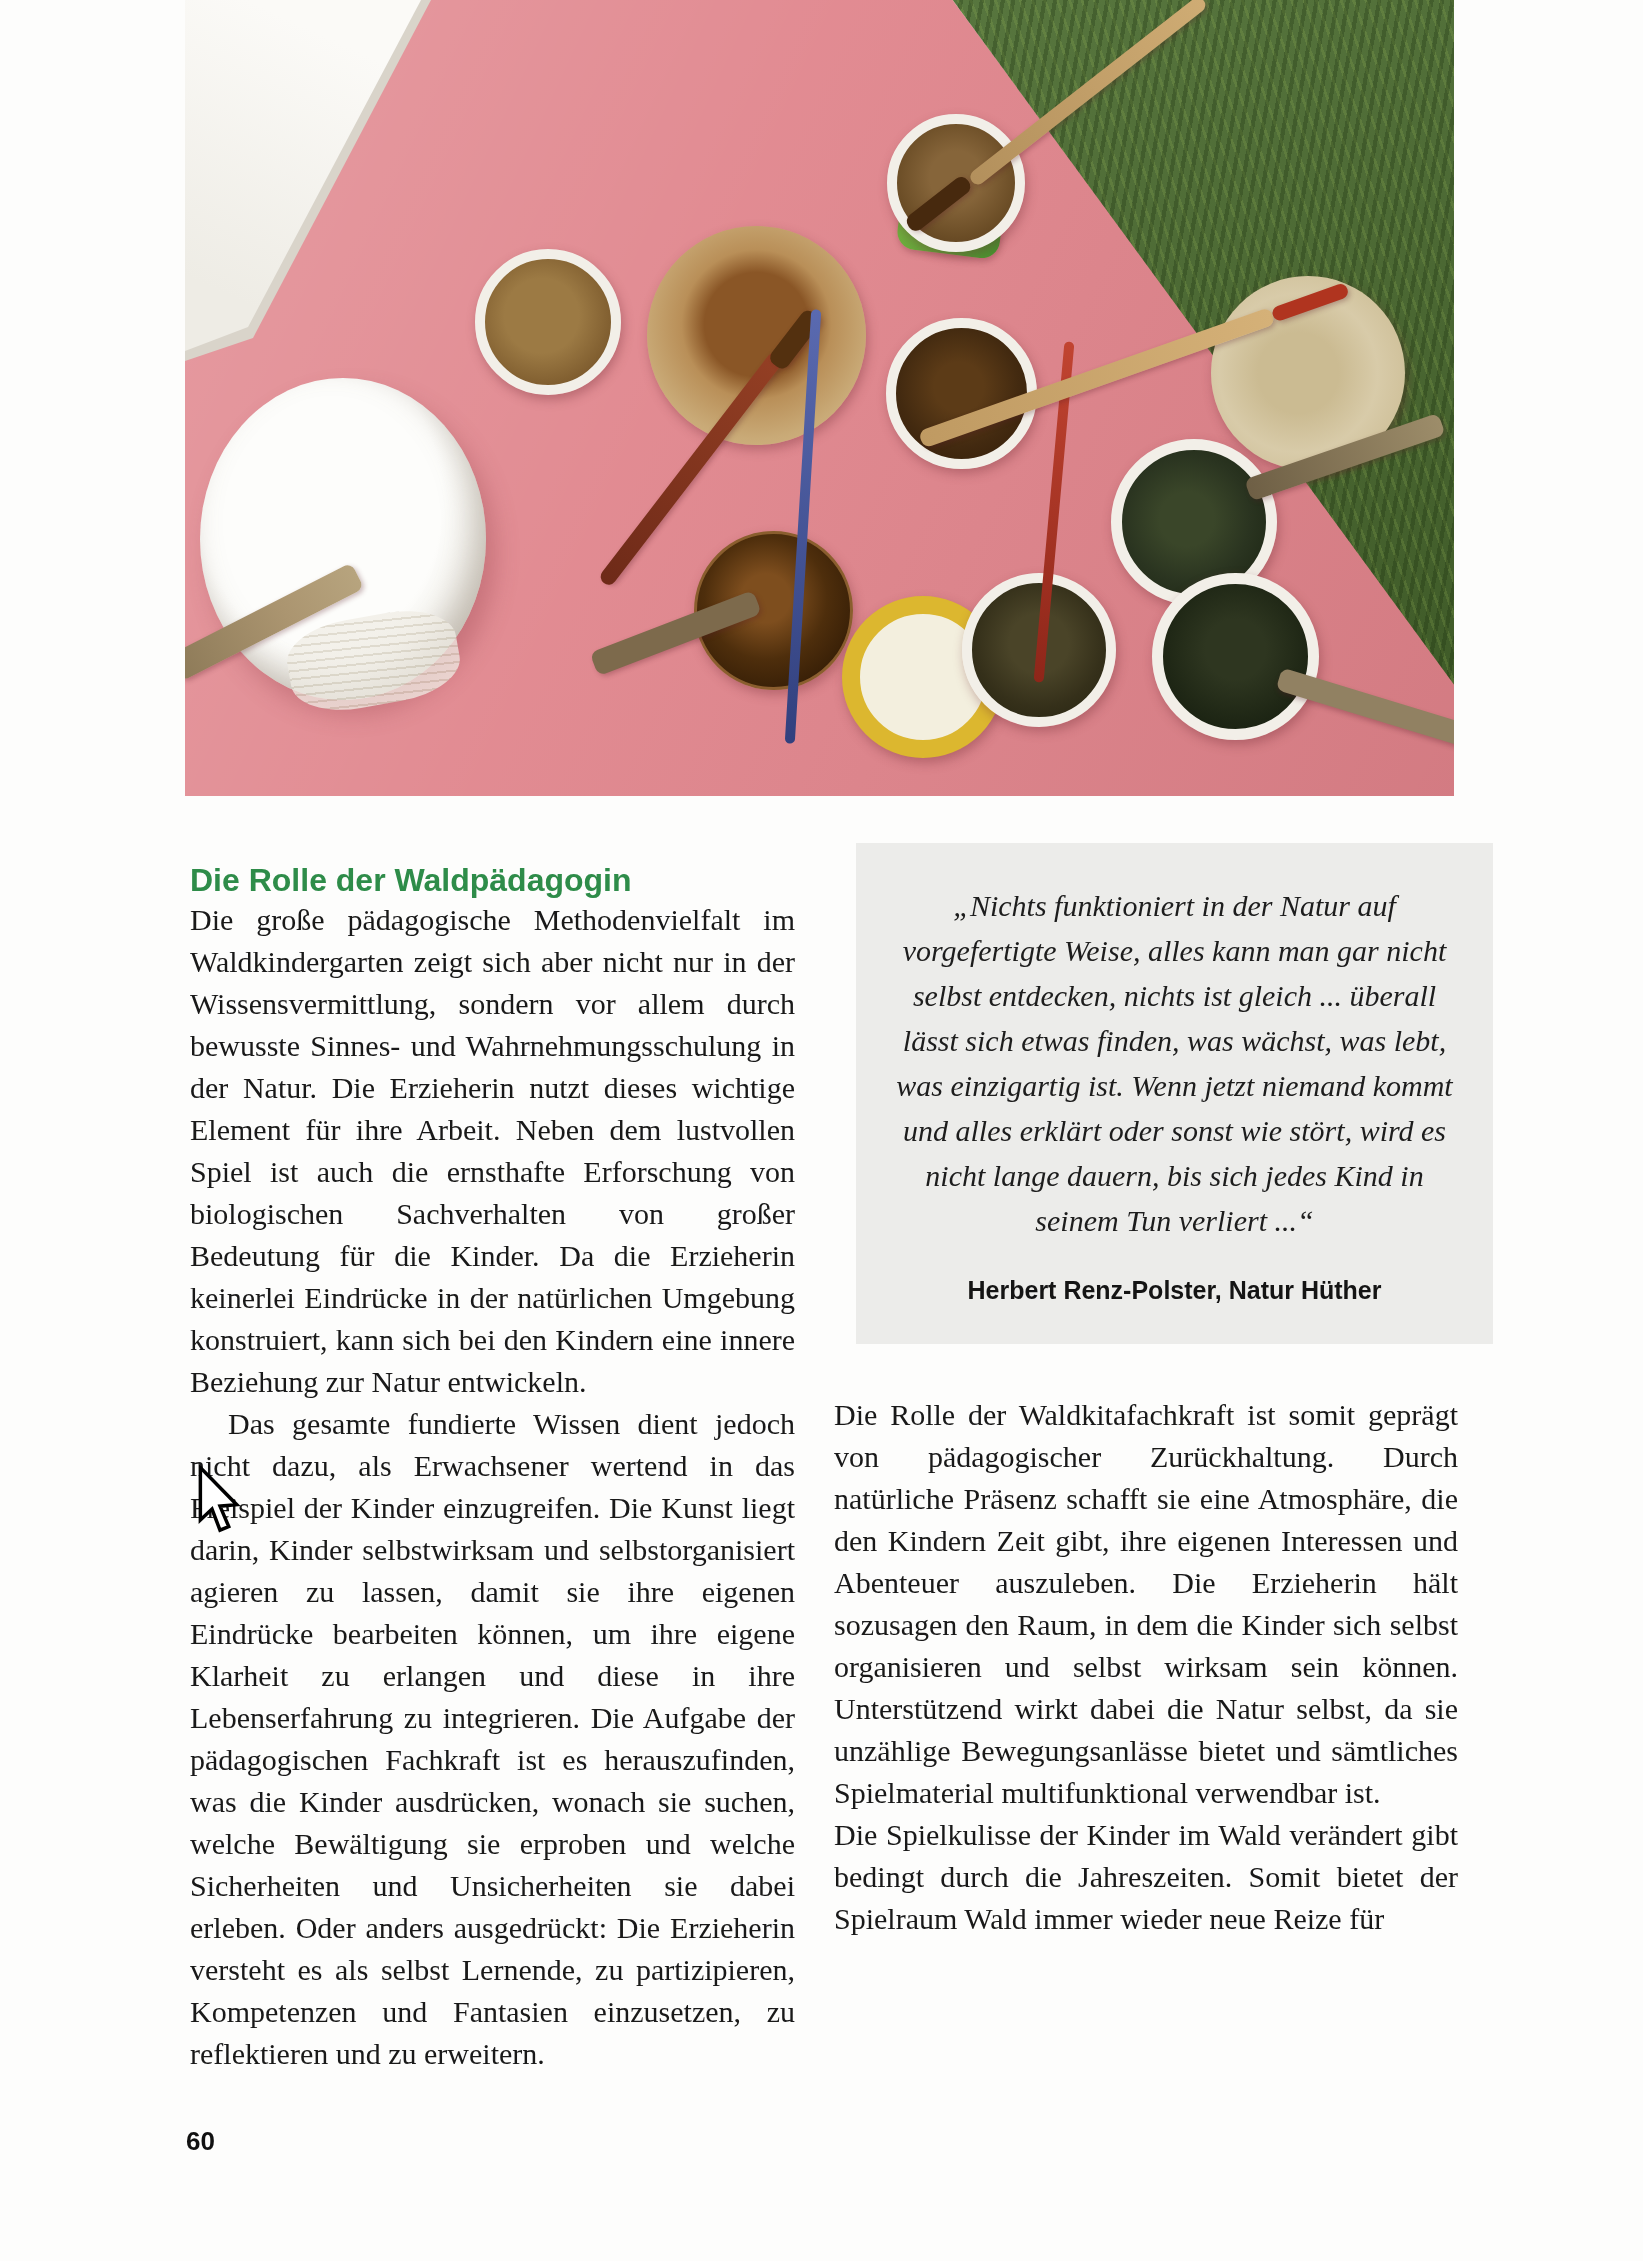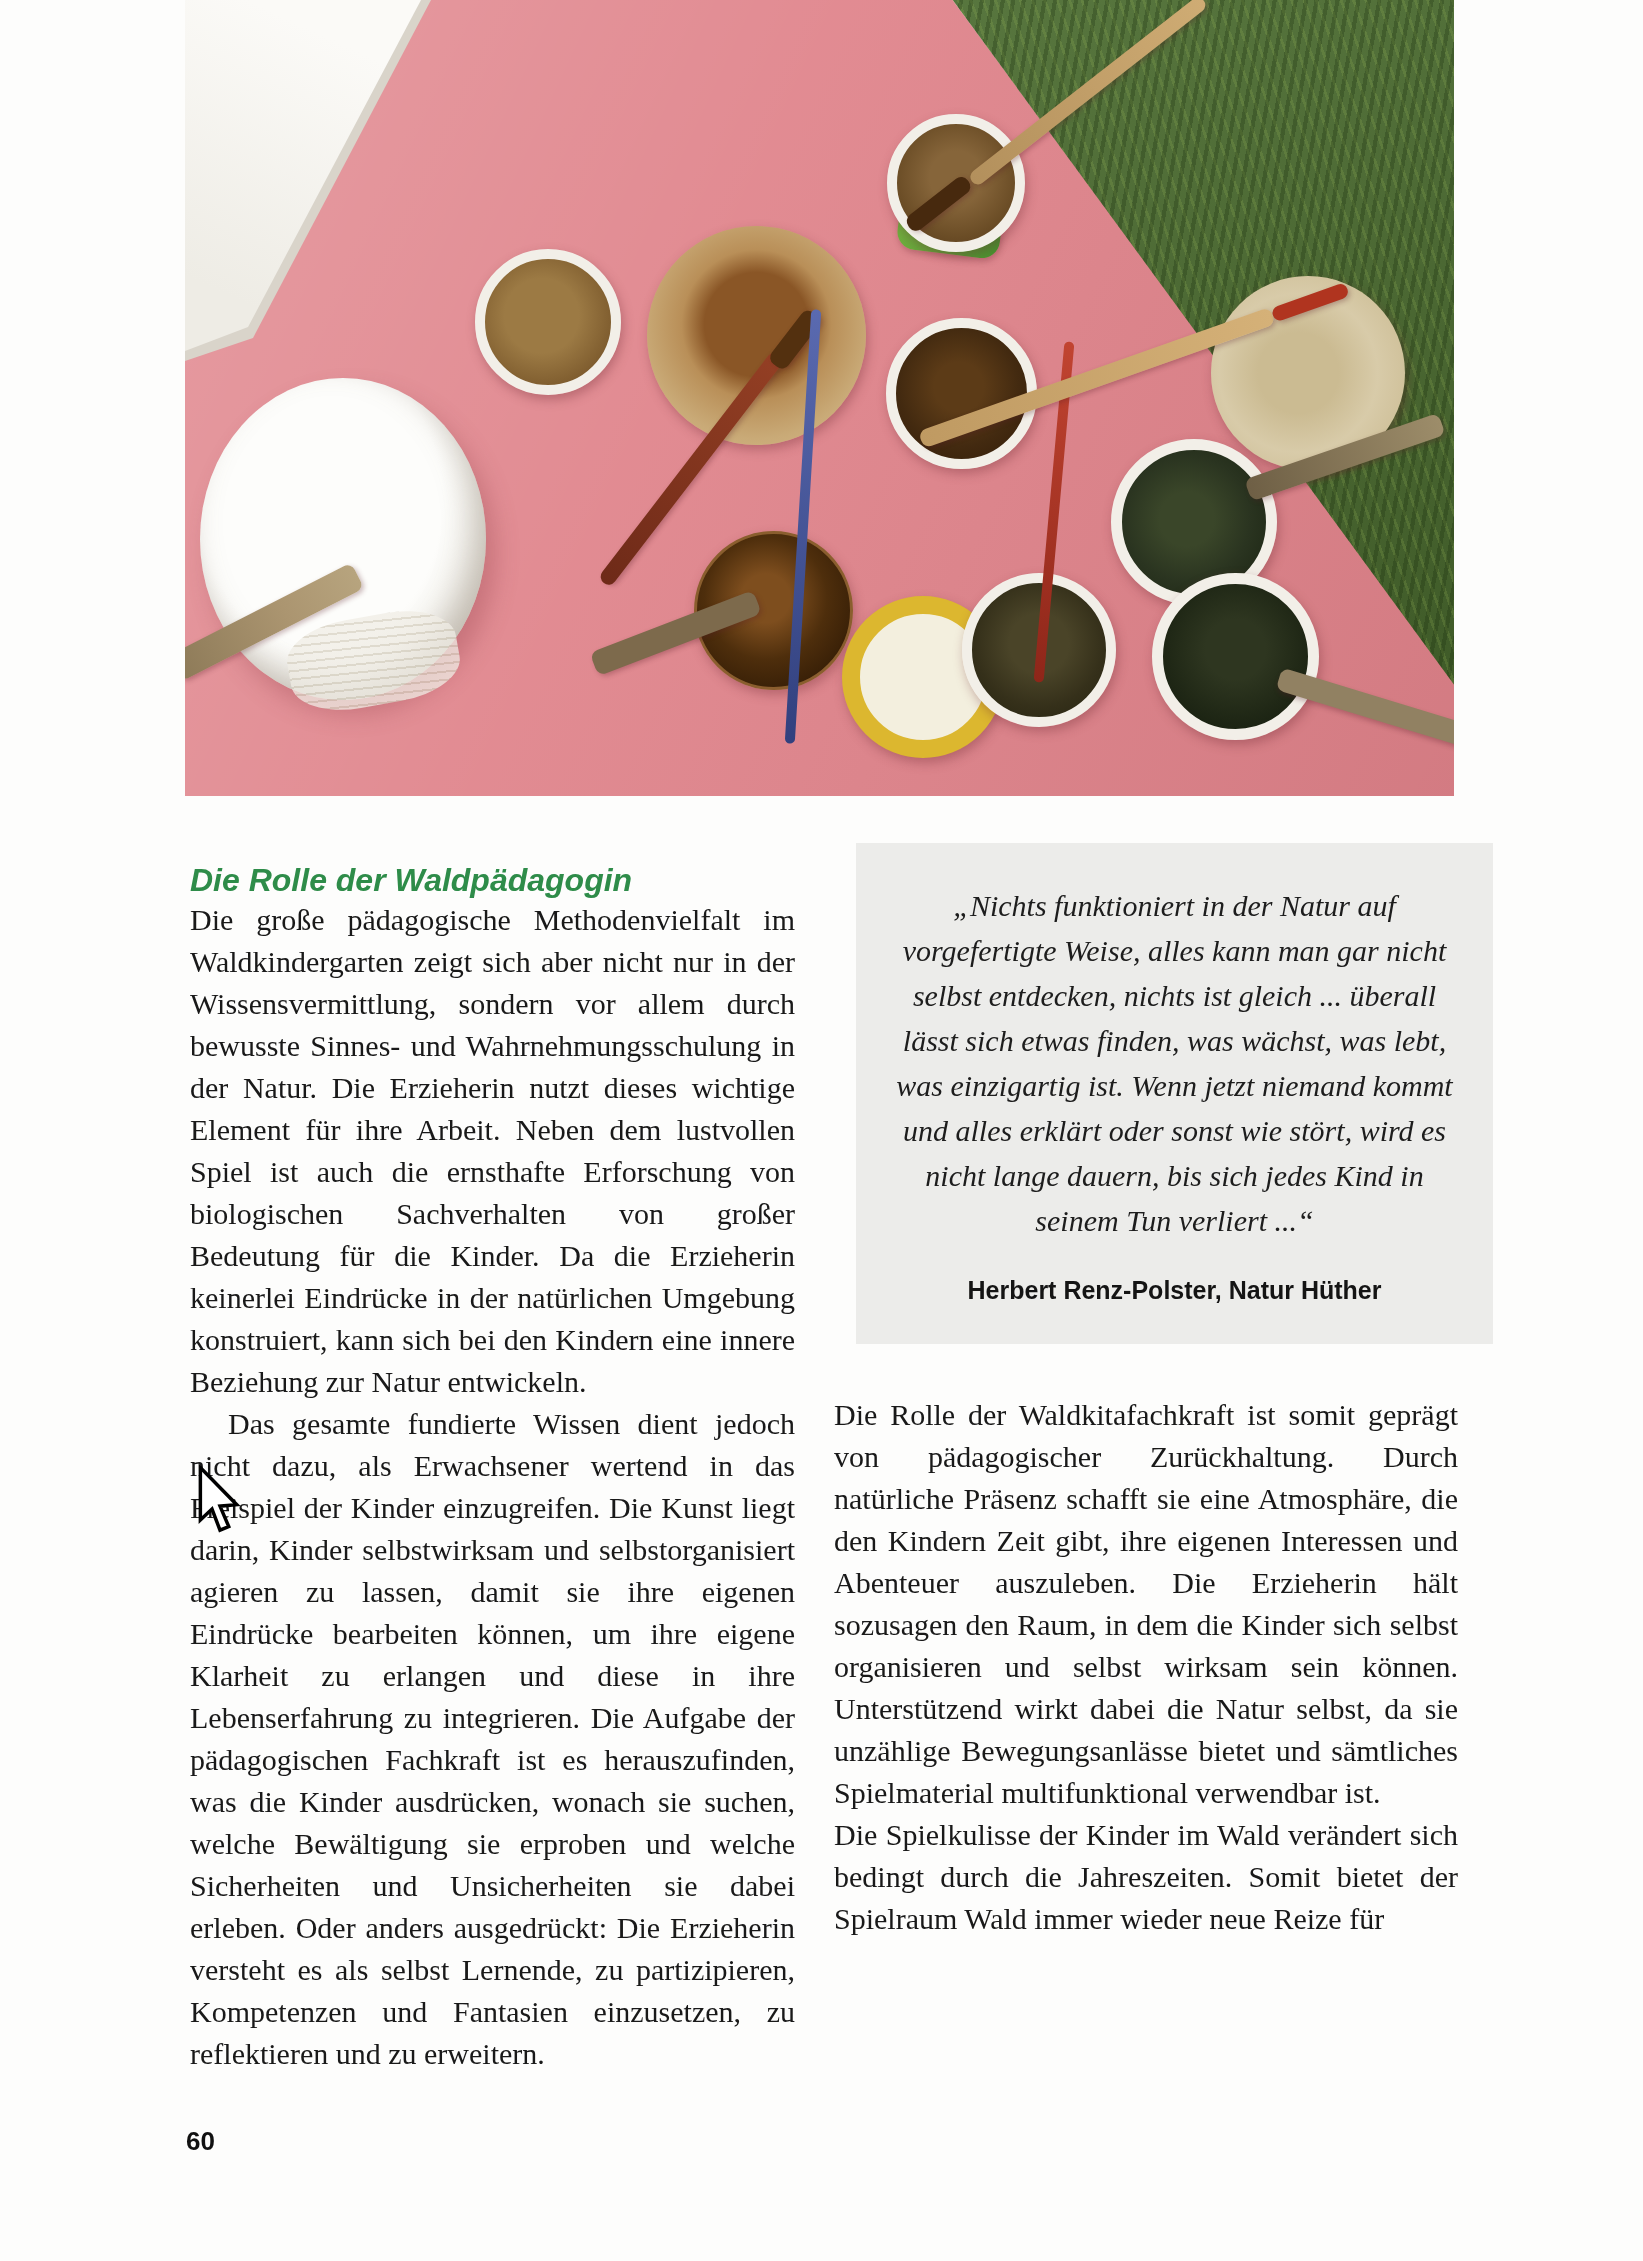--- a/index.html
+++ b/index.html
@@ -69,21 +69,21 @@
   .b-plate2{left:736px;top:431px;width:373px;height:18px;transform:rotate(-19.5deg);
         background:linear-gradient(90deg,#bf9a62,#d5b178);}
   .b-plate2-tip{left:1088px;top:308px;width:79px;height:15px;transform:rotate(-19.5deg);background:#b0341f;}
   .b-cupE{left:1063px;top:479px;width:205px;height:23px;transform:rotate(-19deg);
         background:linear-gradient(90deg,#6e5f45,#9d8d6a);}
   .b-cupF{left:1094px;top:667px;width:199px;height:23px;transform:rotate(17deg);background:#918162;}
 
   
   .heading{position:absolute;font-family:"Liberation Sans", sans-serif;font-weight:bold;
            font-size:32px;color:var(--heading-green);}
-  #h-left{left:190px;top:835px;font-style:italic;}
+  #h-left{left:190px;top:835px;}
   .colbody{position:absolute;}
   .colbody p{margin:0;font-size:30px;line-height:42px;text-align:justify;color:#191919;}
   .colbody p.indent{text-indent:38px;}
   #col-left{left:190px;top:887px;width:605px;margin-top:12px;}
   #col-right{left:834px;top:1394px;width:624px;}
   #col-right h3{font-family:"Liberation Sans", sans-serif;font-weight:bold;font-size:32px;
            color:var(--heading-green);margin:38px 0 13.7px 0;}
   .quotebox{position:absolute;left:856px;top:843px;width:637px;height:501px;
            background:var(--quote-background);}
   .quote-text{position:absolute;left:26px;right:26px;top:40px;margin:0;
@@ -140,21 +140,21 @@
     <p class="indent">Das gesamte fundierte Wissen dient jedoch nicht dazu, als Erwachsener wertend in das Freispiel der Kinder einzugreifen. Die Kunst liegt darin, Kinder selbstwirksam und selbstorganisiert agieren zu lassen, damit sie ihre eigenen Eindrücke bearbeiten können, um ihre eigene Klarheit zu erlangen und diese in ihre Lebenserfahrung zu integrieren. Die Aufgabe der pädagogischen Fachkraft ist es herauszufinden, was die Kinder ausdrücken, wonach sie suchen, welche Bewältigung sie erproben und welche Sicherheiten und Unsicherheiten sie dabei erleben. Oder anders ausgedrückt: Die Erzieherin versteht es als selbst Lernende, zu partizipieren, Kompetenzen und Fantasien einzusetzen, zu reflektieren und zu erweitern.</p>
   </div>
 
   <div class="quotebox">
     <p class="quote-text">„Nichts funktioniert in der Natur auf vorgefertigte Weise, alles kann man gar nicht selbst entdecken, nichts ist gleich ... überall lässt sich etwas finden, was wächst, was lebt, was einzigartig ist. Wenn jetzt niemand kommt und alles erklärt oder sonst wie stört, wird es nicht lange dauern, bis sich jedes Kind in seinem Tun verliert ...“</p>
     <div class="quote-attr">Herbert Renz-Polster, Natur Hüther</div>
   </div>
 
   <div class="colbody" id="col-right">
     <p>Die Rolle der Waldkitafachkraft ist somit geprägt von pädagogischer Zurückhaltung. Durch natürliche Präsenz schafft sie eine Atmosphäre, die den Kindern Zeit gibt, ihre eigenen Interessen und Abenteuer auszuleben. Die Erzieherin hält sozusagen den Raum, in dem die Kinder sich selbst organisieren und selbst wirksam sein können. Unterstützend wirkt dabei die Natur selbst, da sie unzählige Bewegungsanlässe bietet und sämtliches Spielmaterial multifunktional verwendbar ist.</p>
-    <p>Die Spielkulisse der Kinder im Wald verändert sich bedingt durch die Jahreszeiten. Somit bietet der Spielraum Wald immer wieder neue Reize für</p>
+    <p>Die Spielkulisse der Kinder im Wald verändert gibt bedingt durch die Jahreszeiten. Somit bietet der Spielraum Wald immer wieder neue Reize für</p>
   </div>
 
   <div class="pagenum">60</div>
 
   <svg class="cursor" viewBox="0 0 33 52">
     <path d="M3 2 L3 38 L11 30.5 L16.5 45 L22.5 42.5 L16.5 28.5 L28 27.5 Z" fill="#ffffff" stroke="#000000" stroke-width="2.4" stroke-linejoin="miter"></path>
   </svg>
 
 </div>
 

